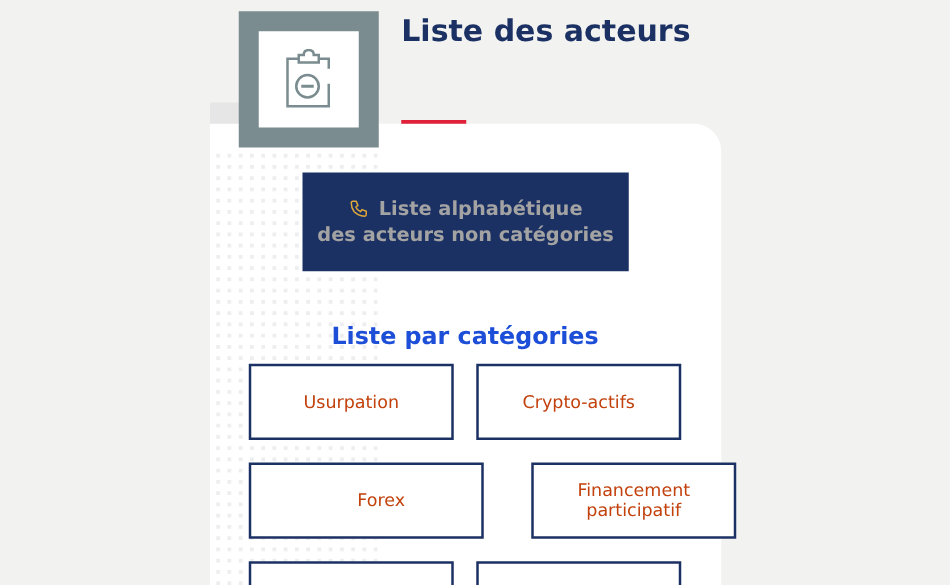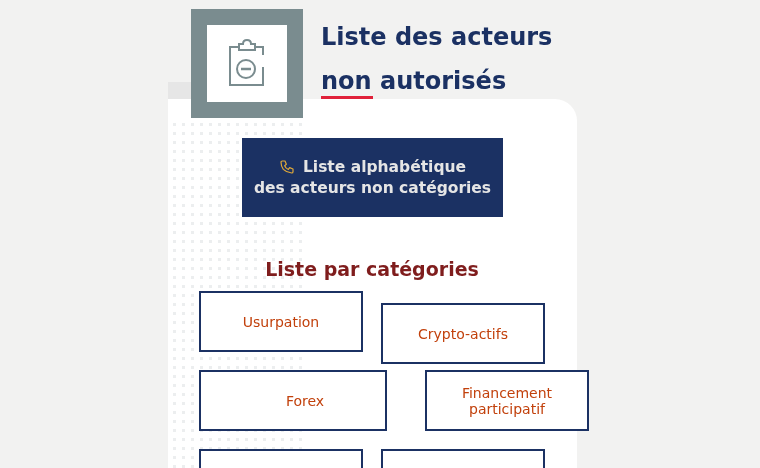--- a/index.html
+++ b/index.html
@@ -30,36 +30,36 @@
     .icon-inner {
       position: absolute; left: 16px; top: 16px; width: 80px; height: 77px;
       background: #ffffff;
       display: flex; align-items: center; justify-content: center;
     }
     .title {
       position: absolute; left: 321px; top: 9px;
       color: #1b3163; font-weight: bold; font-size: 24px; line-height: 32px;
       margin: 0;
     }
-    .title span { display: block; margin-top: 12px; }
+    .title span { display: block; }
     .red-line {
       position: absolute; left: 321px; top: 96px; width: 52px; height: 3px;
       background: #e0213a;
     }
     .alpha-btn {
       position: absolute; left: 242px; top: 138px; width: 261px; height: 79px;
-      background: #1b3163; color: #e5e5e5; border: none; padding: 0;
+      background: #1b3163; color: #a3a3a3; border: none; padding: 0;
       display: flex; flex-direction: column; align-items: center; justify-content: center;
       font-family: "DejaVu Sans", sans-serif; font-weight: bold; font-size: 15.5px; line-height: 21px;
       cursor: pointer;
     }
     .alpha-btn .line1 { display: flex; align-items: center; gap: 8px; }
     .section-title {
       position: absolute; left: 190px; top: 258px; width: 364px; text-align: center;
-      color: #7f1d1d; font-weight: bold; font-size: 19px; margin: 0;
+      color: #1d4ed8; font-weight: bold; font-size: 19px; margin: 0;
     }
     .cat-btn {
       position: absolute; width: 160px; height: 57px;
       border: 2.5px solid #1b3163; background: #ffffff; box-sizing: content-box;
       color: #c2410c; font-family: "DejaVu Sans", sans-serif; font-size: 14px; line-height: 16px;
       display: flex; align-items: center; justify-content: center; text-align: center;
       padding: 0; cursor: pointer;
     }
   </style>
 </head>
@@ -78,34 +78,33 @@
         <path d="M14 5 H18 Q18 1 22 1 Q26 1 26 5 H30 V11 H14 Z"></path>
         <circle cx="21" cy="30" r="9"></circle>
         <line x1="16" y1="30" x2="26" y2="30" stroke-width="2.5"></line>
       </g>
     </svg>
   </div>
 </div>
 
 <h1 class="title">
   <span>Liste des acteurs</span>
-  <span>non autorisés</span>
 </h1>
 <div class="red-line"></div>
 
 <button class="alpha-btn">
   <span class="line1">
     <svg width="16" height="16" viewBox="0 0 24 24">
       <path d="M5 3 L9 3 L11 8 L8.5 10 Q10 14 14 15.5 L16 13 L21 15 L21 19 Q21 21 19 21 Q11 20 6.5 15.5 Q3 11 3 5 Q3 3 5 3 Z" fill="none" stroke="#e0a93a" stroke-width="1.8" stroke-linejoin="round"></path>
     </svg>
     <span>Liste alphabétique</span>
   </span>
   <span>des acteurs non catégories</span>
 </button>
 
 <h2 class="section-title">Liste par catégories</h2>
 
 <button class="cat-btn" style="left:199px; top:291px;">Usurpation</button>
-<button class="cat-btn" style="left:381px; top:291px;margin-top:12px;">Crypto-actifs</button>
+<button class="cat-btn" style="left:381px; top:291px;">Crypto-actifs</button>
 <button class="cat-btn" style="left:199px; top:370px;padding-left:24px;">Forex</button>
 <button class="cat-btn" style="left:381px; top:370px; padding:0 20px; width:120px;margin-left:44px;">Financement participatif</button>
 <button class="cat-btn" style="left:199px; top:449px;"></button>
 <button class="cat-btn" style="left:381px; top:449px;"></button>
 
 </body></html>

